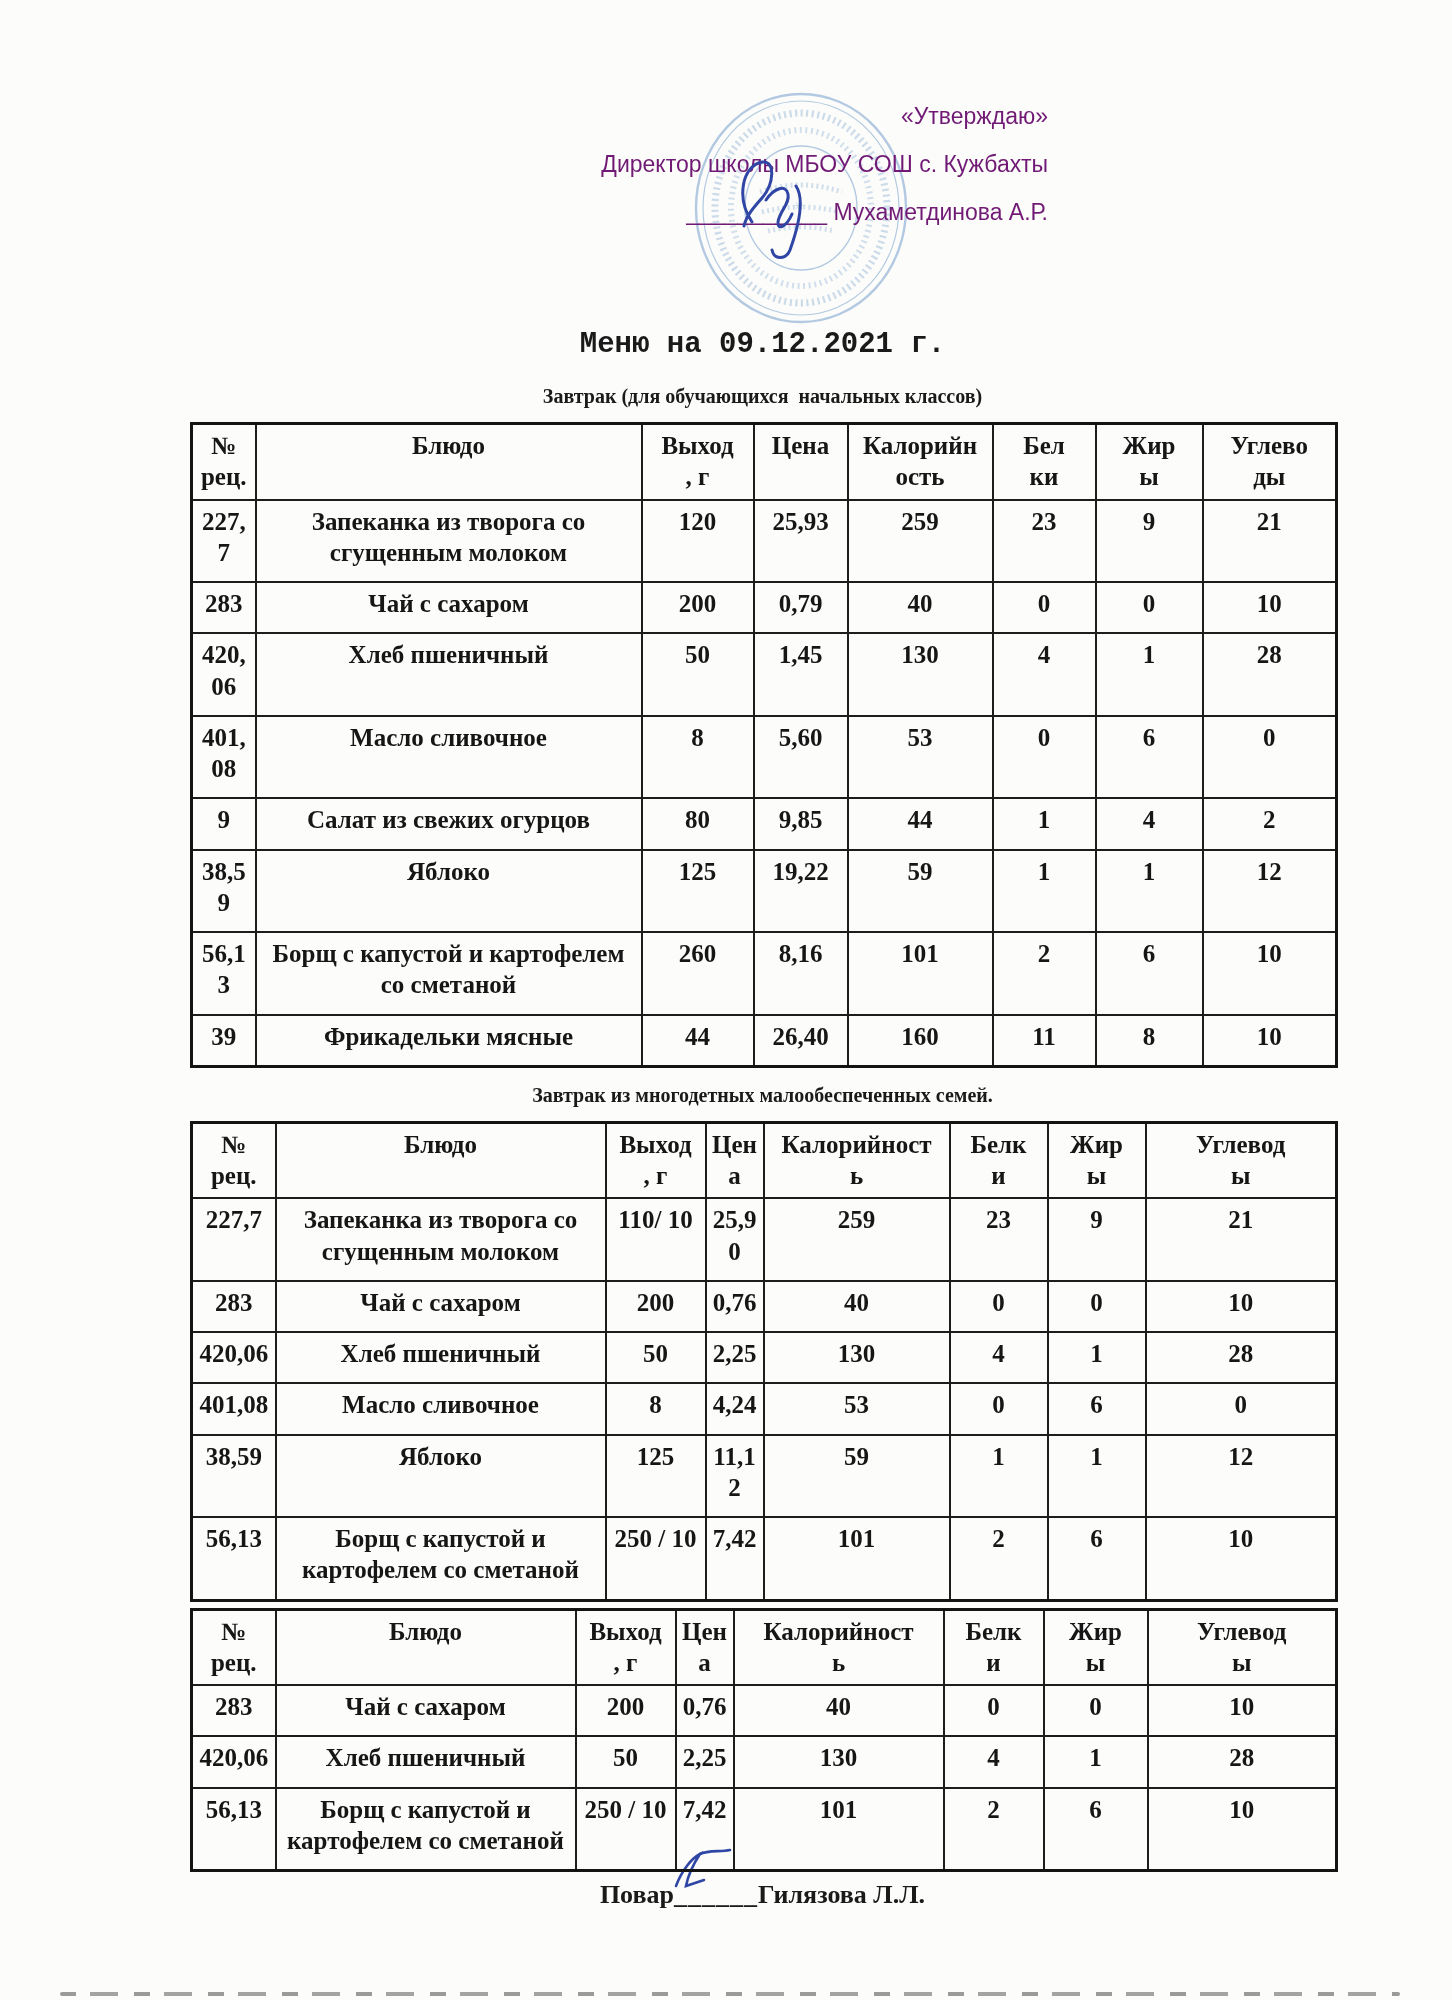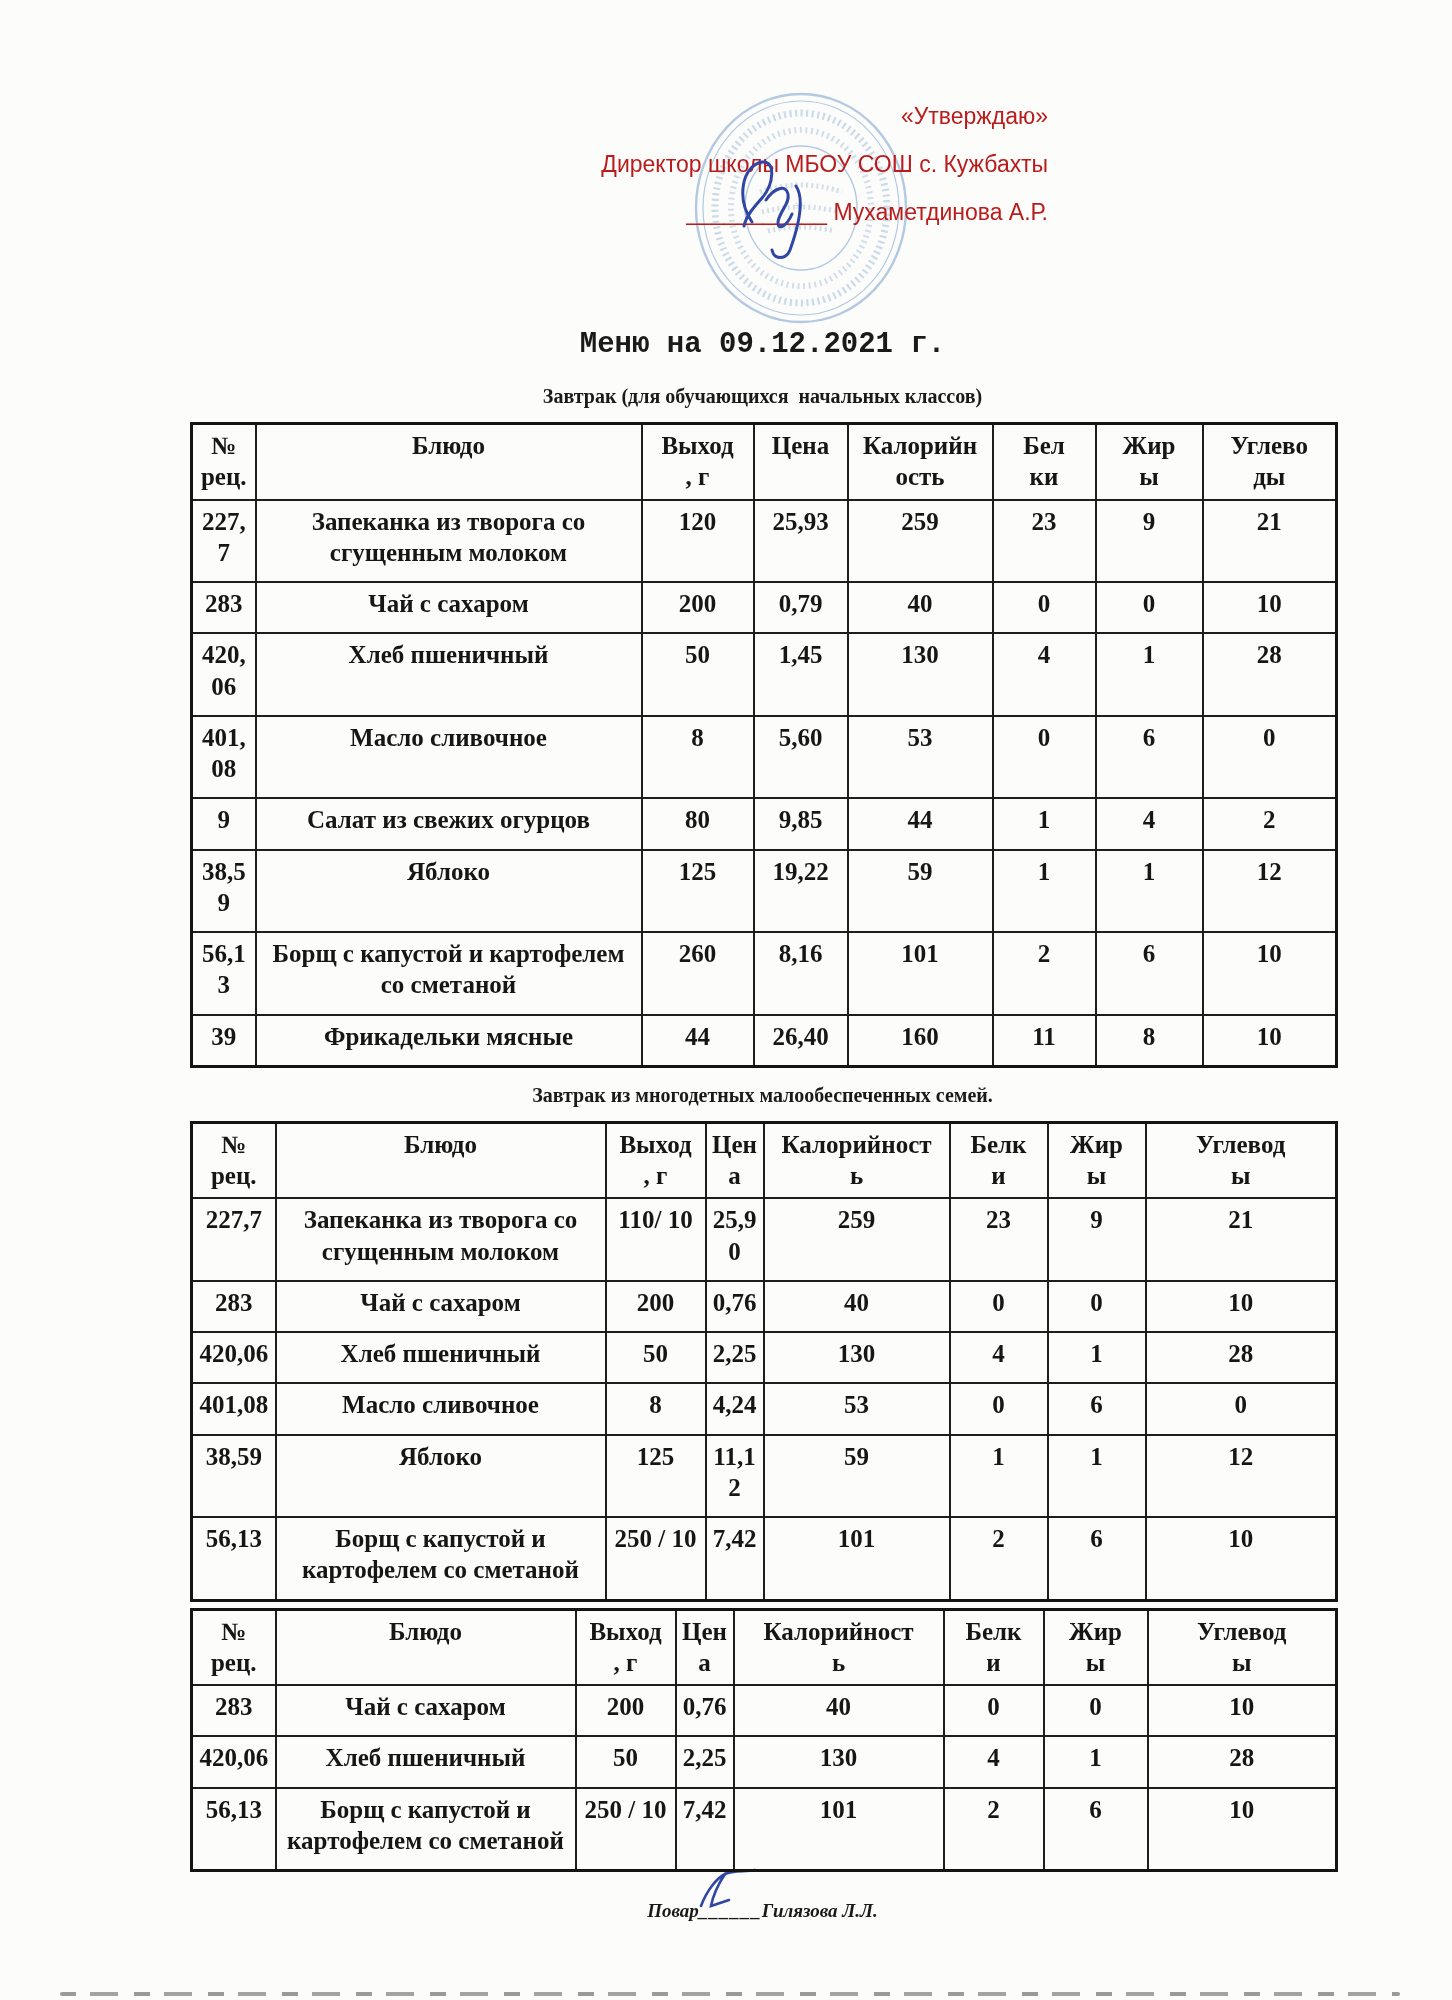--- a/index.html
+++ b/index.html
@@ -12,21 +12,21 @@
     color: var(--ink, #1a1a1a);
   }
 
   
   .approval {
     position: absolute;
     top: 92px; right: 404px;
     text-align: right;
     font-family: "Liberation Sans", sans-serif;
     font-size: 23px;
-    color: #b91c1c;
+    color: #701a75;
     line-height: 48px;
     white-space: nowrap;
     z-index: 3;
   }
 
   
   .stamp {
     position: absolute;
     left: 690px; top: 88px;
     width: 222px; height: 240px;
@@ -87,26 +87,25 @@
   table.menu th {
     white-space: pre-line;        
     padding-bottom: 6px;
   }
   table.menu td.num, table.menu td.val { word-break: break-all; }
 
   
   .footer-line {
     width: 1145px;
     margin-left: 190px;
-    margin-top: 28px;
+    margin-top: 8px;
     text-align: center;
     font-weight: bold;
-    font-size: 19px;
+    font-size: 26px;
     position: relative;
-    font-style: italic;
   }
   .sig-blank { letter-spacing: 1px; position: relative; display: inline-block; }
   .cook-sign {
     position: absolute;
     left: -12px; top: -34px;
     width: 88px; height: 52px;
   }
 
   
   .scan-edge {

